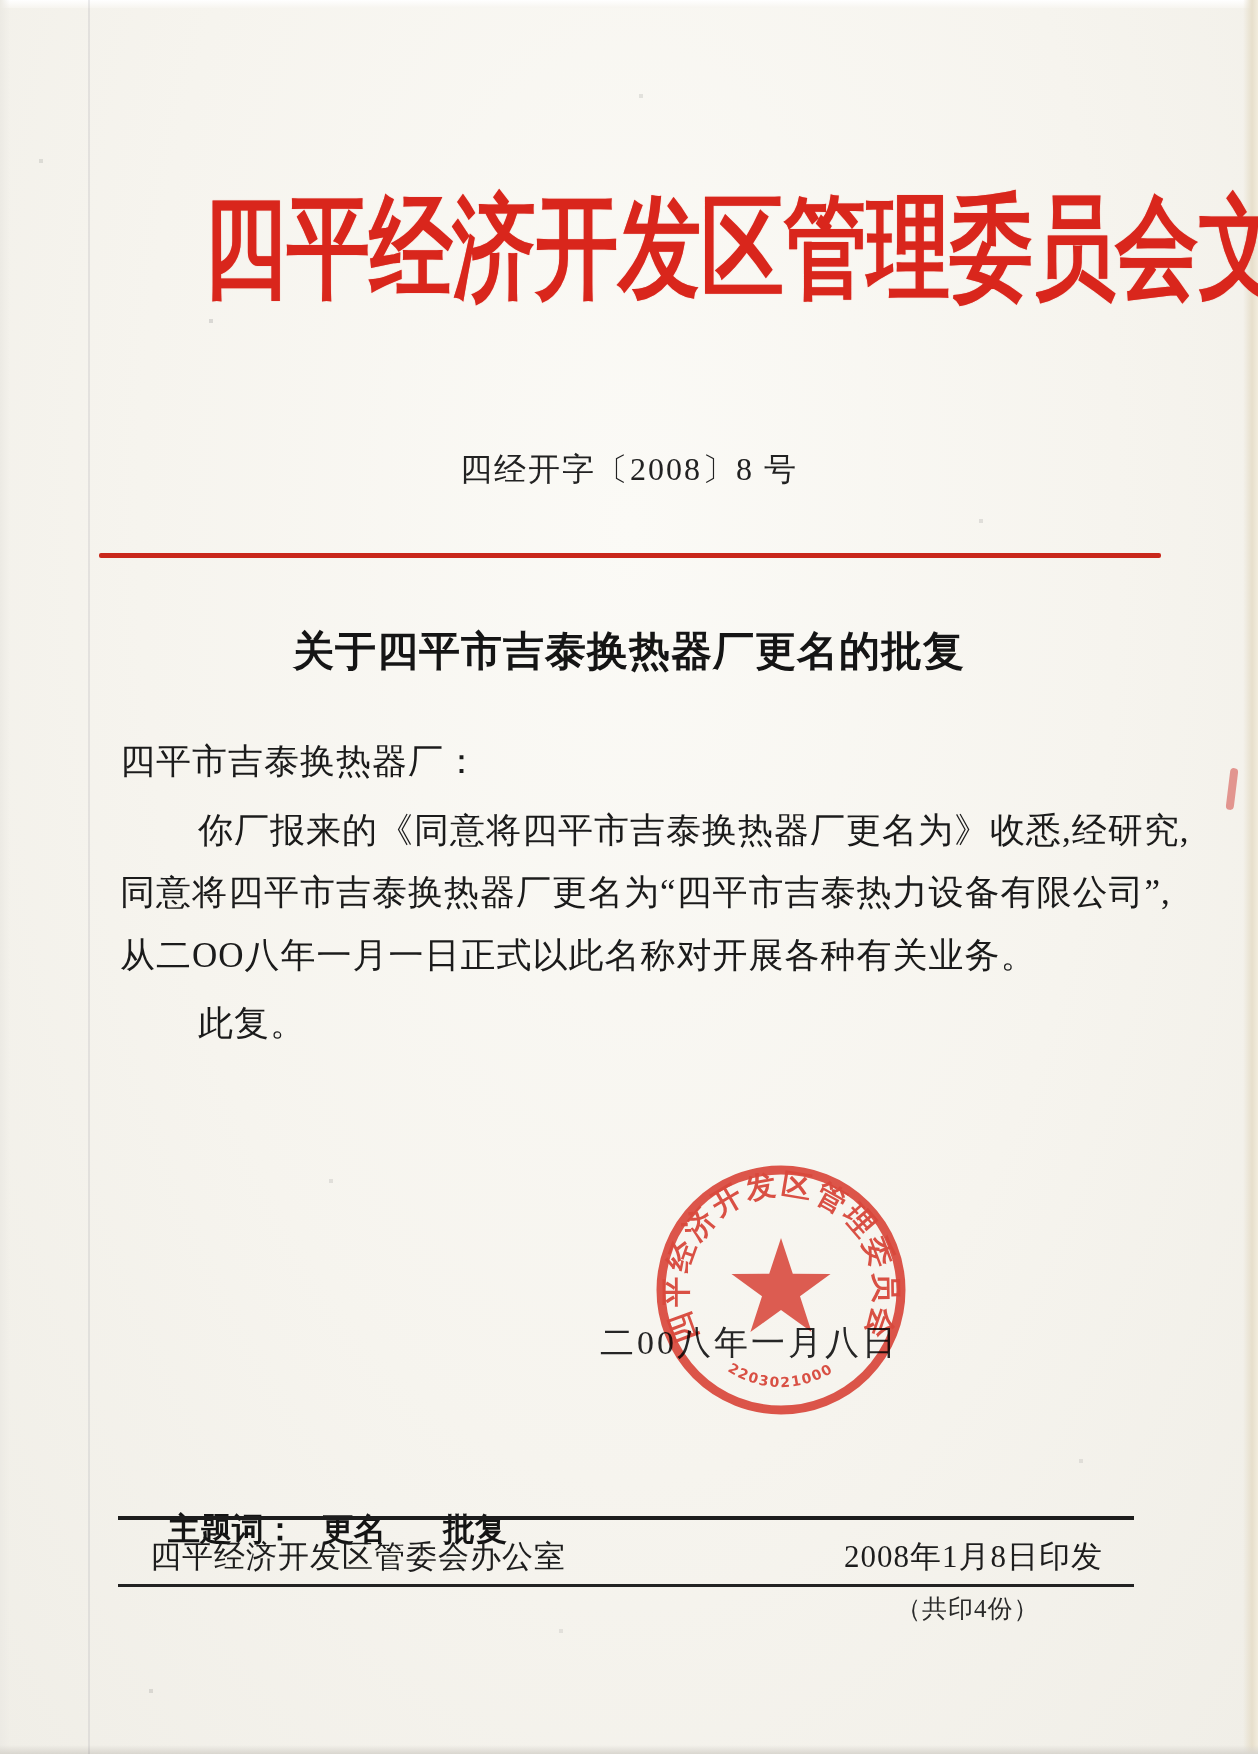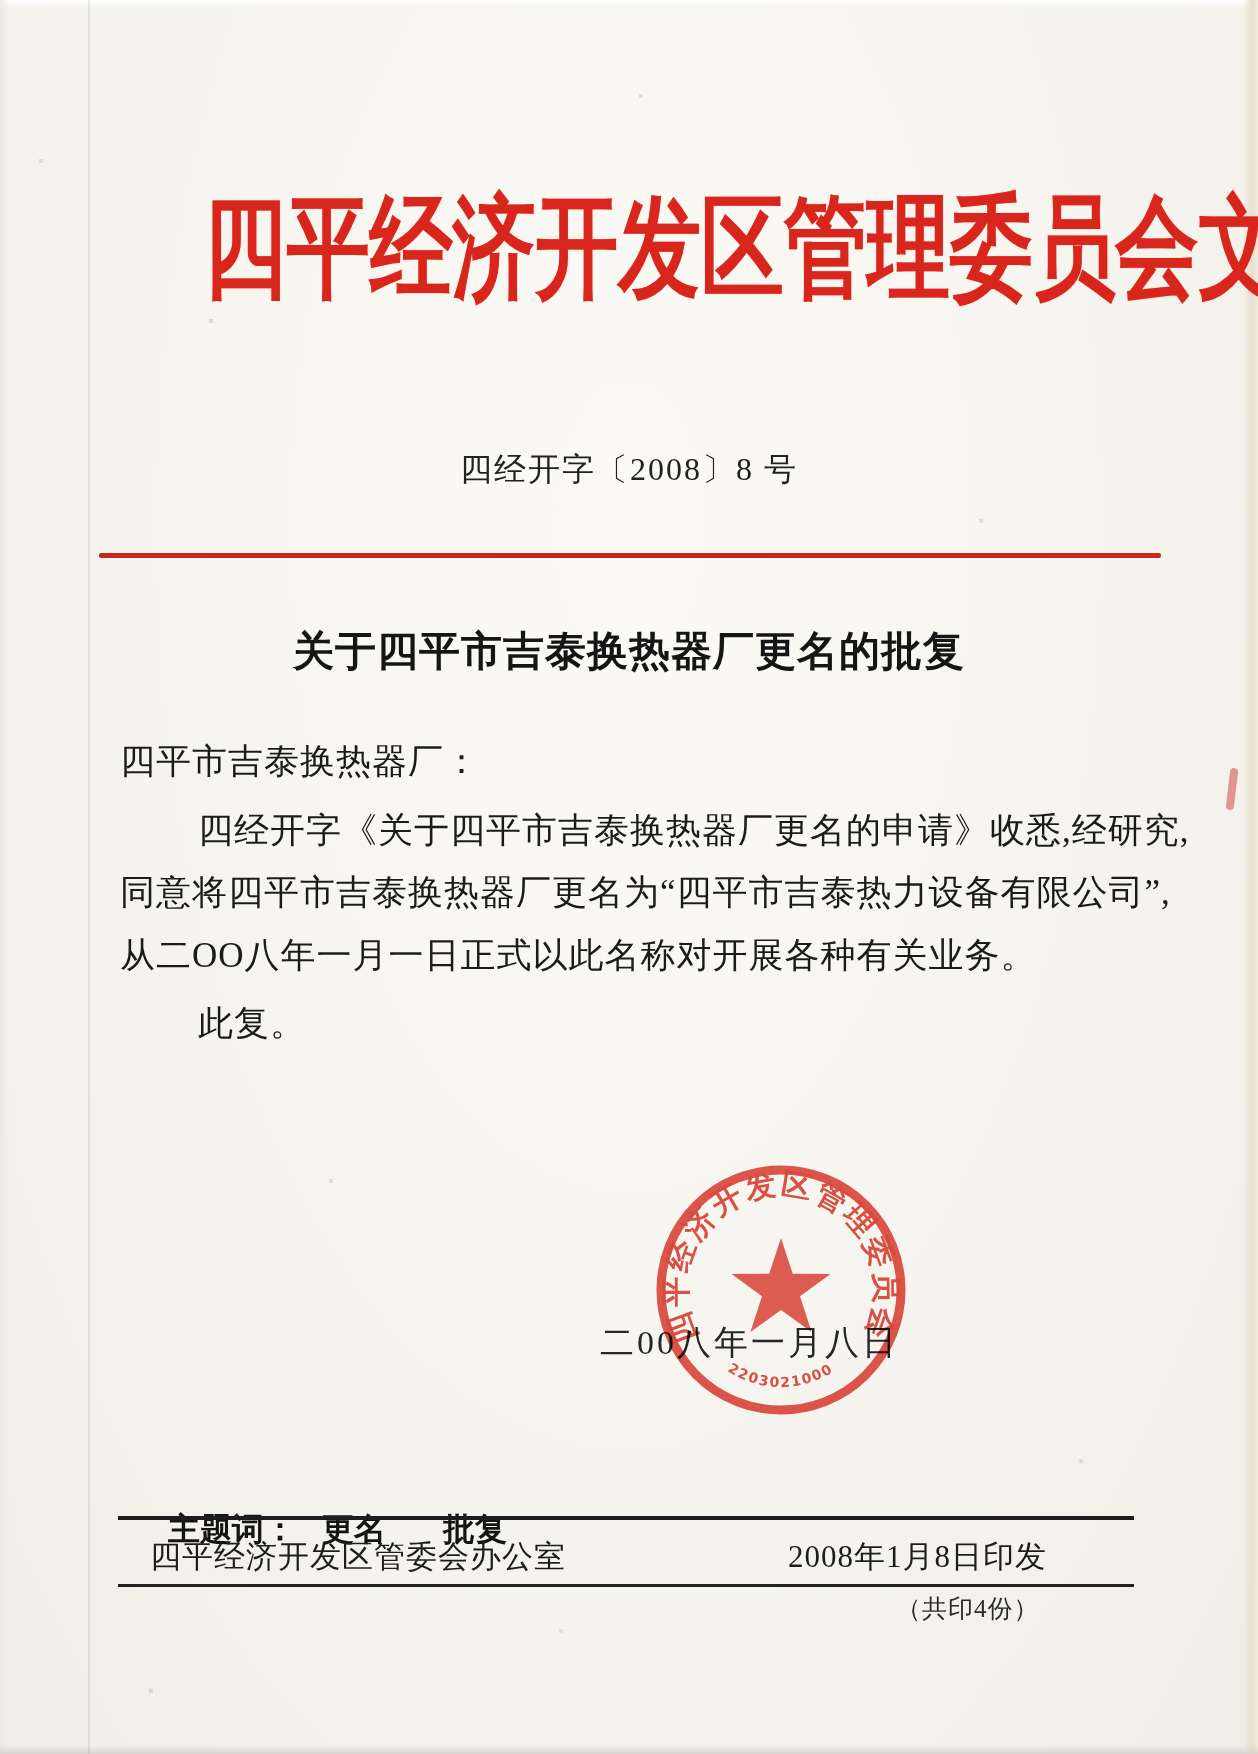--- a/index.html
+++ b/index.html
@@ -57,21 +57,21 @@
   .stamp{position:absolute;left:646px;top:1155px;width:270px;height:270px;z-index:3;
     mix-blend-mode:multiply;opacity:0.92;}
 
   .footer-subject{position:absolute;top:1480px;left:0;width:100%;height:40px;
     font-family:"Liberation Sans","DejaVu Sans",sans-serif;font-weight:bold;font-size:32px;color:#141414;margin-top:28px;}
   .footer-subject .lbl{position:absolute;left:168px;}
   .footer-subject .t1{position:absolute;left:322px;}
   .footer-subject .t2{position:absolute;left:443px;}
   .black-rule-1{position:absolute;top:1516px;left:118px;width:1016px;height:4px;background:#1d1d1d;}
   .office-line{position:absolute;top:1536px;left:150px;font-size:31px;letter-spacing:1px;color:#1d1d1d;}
-  .print-date{position:absolute;top:1536px;left:788px;font-size:31px;letter-spacing:1px;color:#1d1d1d;}
+  .print-date{position:absolute;top:1536px;left:844px;font-size:31px;letter-spacing:1px;color:#1d1d1d;}
   .black-rule-2{position:absolute;top:1584px;left:118px;width:1016px;height:3px;background:#222;}
   .copies-note{position:absolute;top:1592px;left:896px;font-size:25px;letter-spacing:1px;color:#2a2a2a;}
 </style>
 </head>
 <body>
 
 <div class="page">
 
   <div class="edge-top"></div>
   <div class="edge-left"></div>
@@ -85,21 +85,21 @@
     <span>四平经济开发区管理委员会文件</span>
   </div>
 
   <div class="doc-number">四经开字〔2008〕8 号</div>
 
   <div class="red-rule"></div>
 
   <div class="doc-title">关于四平市吉泰换热器厂更名的批复</div>
 
   <div class="body-line salutation">四平市吉泰换热器厂：</div>
-  <div class="body-line line-2">四经开字《关于四平市吉泰换热器厂更名的申请》收悉,经研究,</div>
+  <div class="body-line line-2">你厂报来的《同意将四平市吉泰换热器厂更名为》收悉,经研究,</div>
   <div class="body-line line-4">从二OO八年一月一日正式以此名称对开展各种有关业务。</div>
   <div class="body-line line-3">同意将四平市吉泰换热器厂更名为“四平市吉泰热力设备有限公司”,</div>
   <div class="body-line line-5">此复。</div>
 
   <div class="date-text">二00八年一月八日</div>
 
   <svg class="stamp" viewBox="0 0 270 270" xmlns="http://www.w3.org/2000/svg">
     <defs>
       <path id="arcTop" d="M 52.7 182.5 A 95 95 0 1 1 217.3 182.5" fill="none"></path>
       <path id="arcBottom" d="M 79.4 214.5 A 97 97 0 0 0 190.6 214.5" fill="none"></path>

